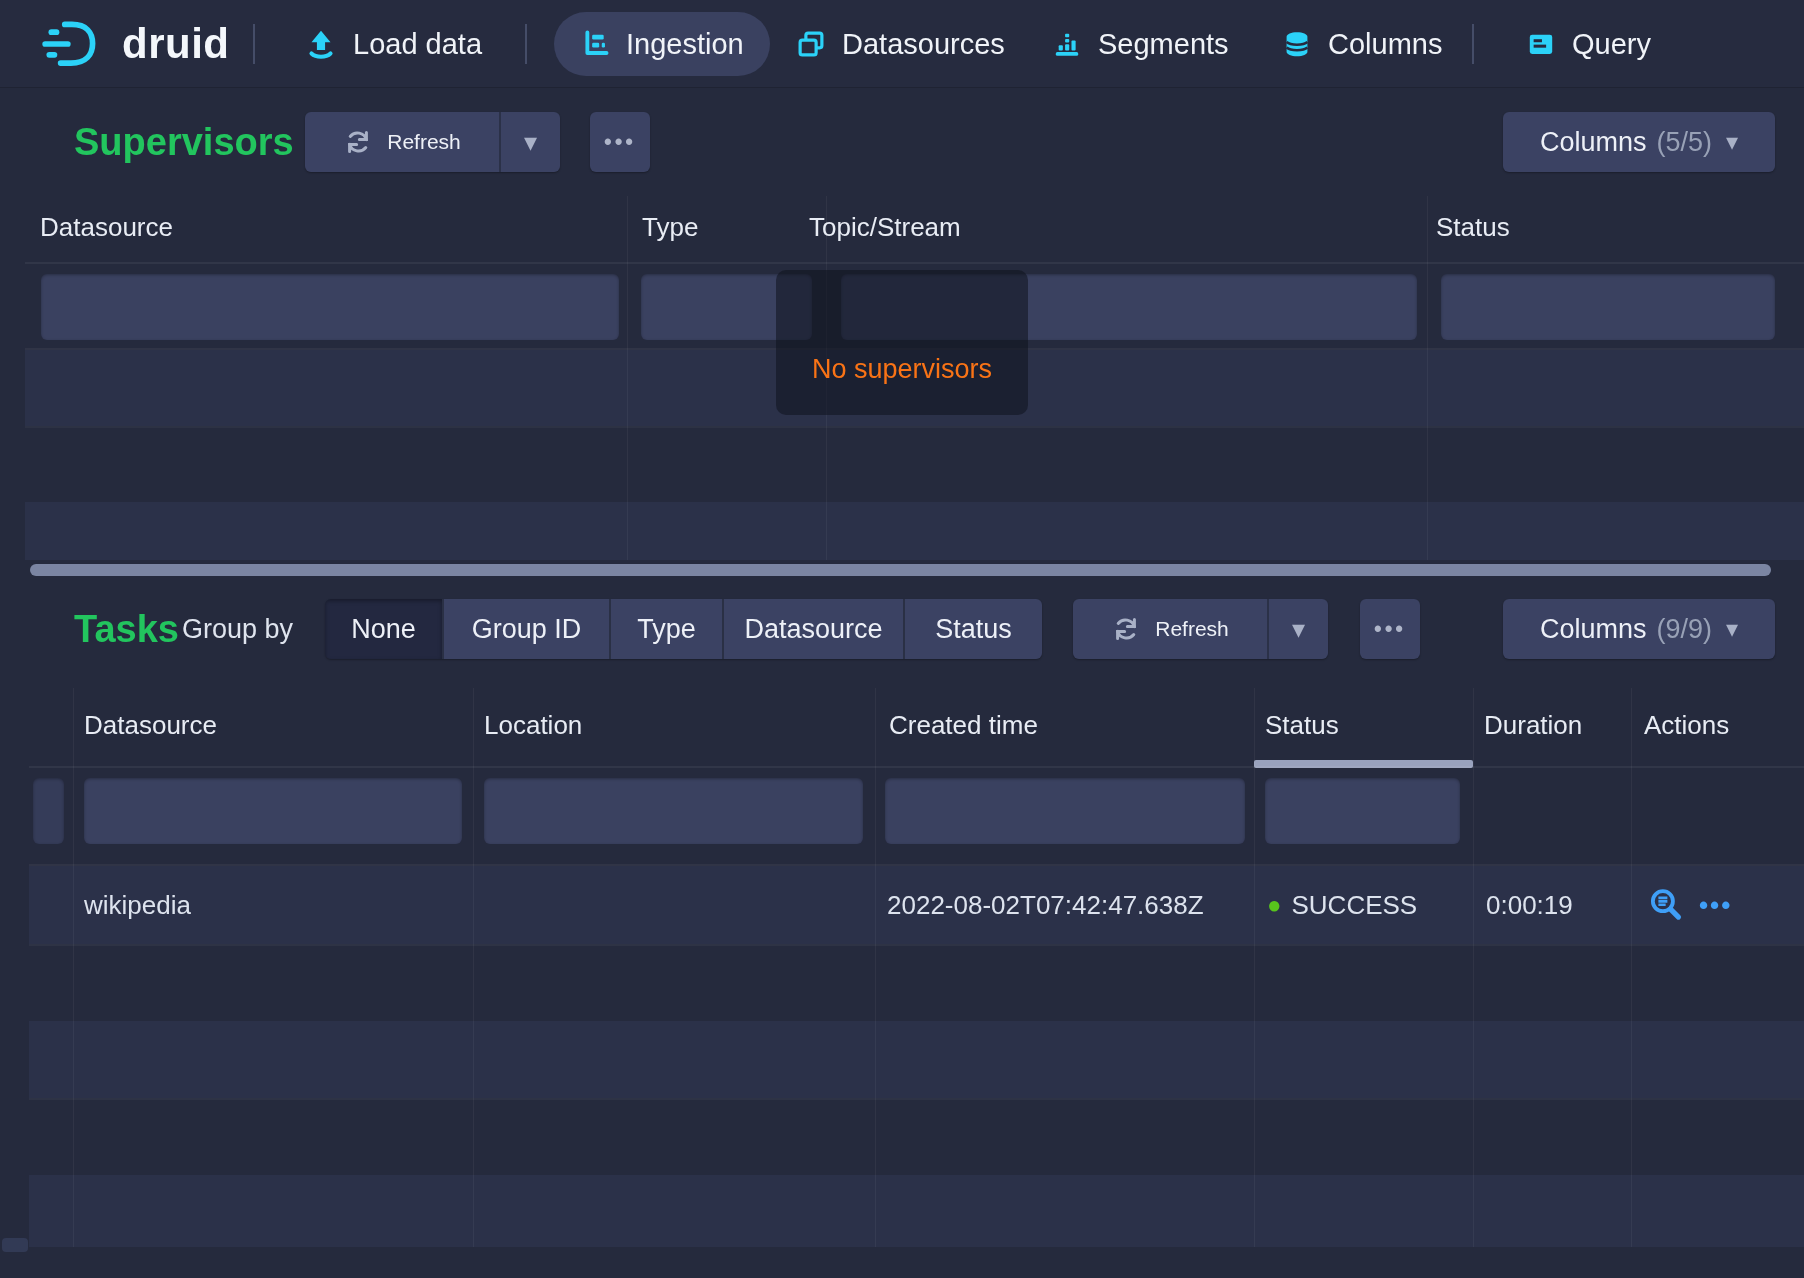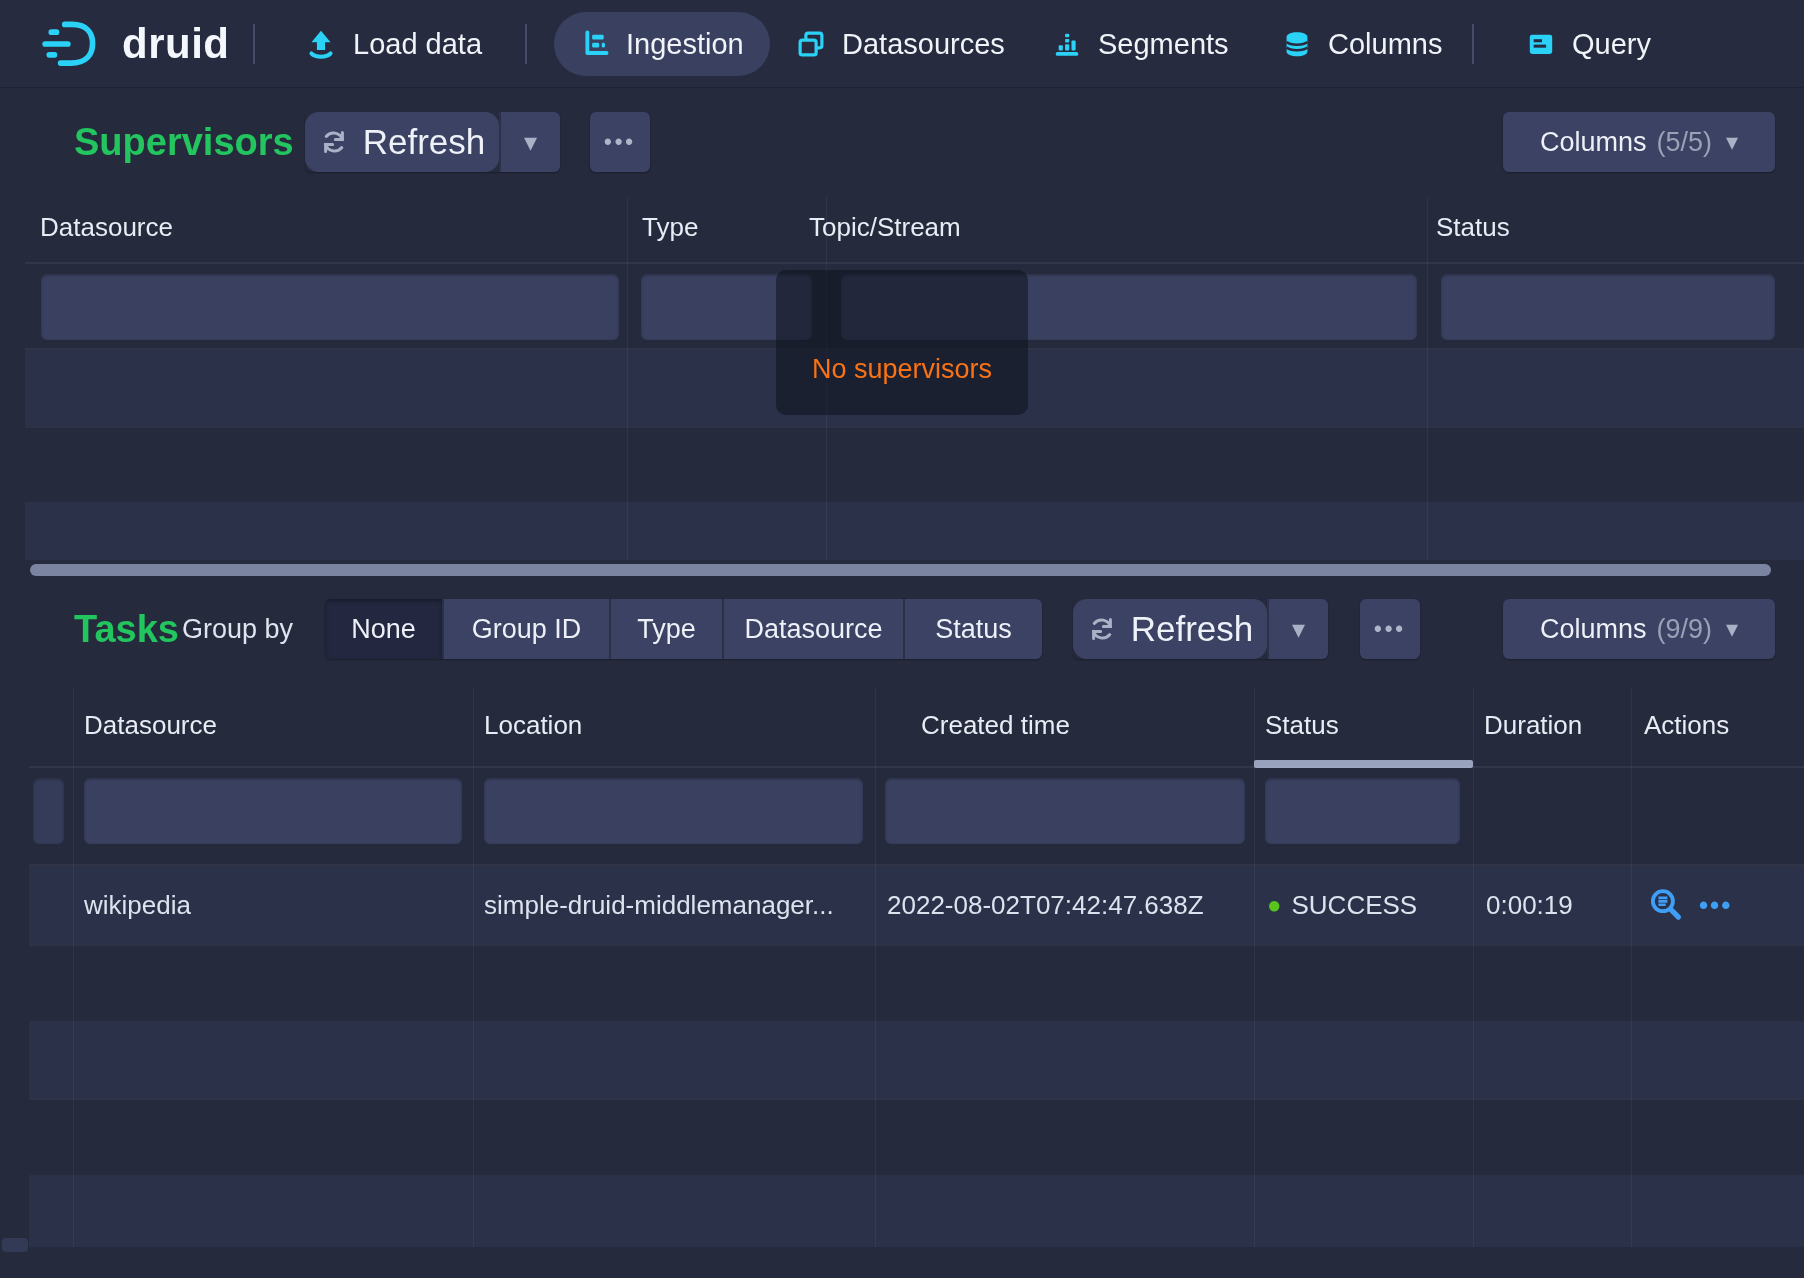--- a/index.html
+++ b/index.html
@@ -19,21 +19,21 @@
   .nav-item { position:absolute; top:0; height:88px; display:flex; align-items:center; gap:15px; cursor:pointer; }
   .nav-label { font-size:29px; color:#f0f3f8; white-space:nowrap; }
   .nav-pill { position:absolute; top:12px; height:64px; border-radius:32px; background:#3a4160; display:flex; align-items:center; gap:14px; padding:0 26px; }
   .brand { position:absolute; left:40px; top:0; height:88px; display:flex; align-items:center; gap:16px; cursor:pointer; }
   .brand-text { font-size:42px; font-weight:600; letter-spacing:.5px; color:#f4f7fb; }
 
   
   .btn { background:#3b4263; border-radius:6px; display:flex; align-items:center; justify-content:center;
          color:#edf0f7; font-size:27px; box-shadow:0 1px 2px rgba(0,0,0,.3); cursor:pointer; }
   .split { display:flex; border-radius:6px; overflow:hidden; box-shadow:0 1px 2px rgba(0,0,0,.3); }
-  .split .seg-main { background:#3b4263; display:flex; align-items:center; justify-content:center; gap:14px; font-size:35px; cursor:pointer;border-radius:14px; }
+  .split .seg-main { background:#3b4263; display:flex; align-items:center; justify-content:center; gap:14px; font-size:21px; cursor:pointer; }
   .split .seg-caret { background:#3b4263; border-left:2px solid #2b3148; display:flex; align-items:center; justify-content:center; cursor:pointer; }
   .dim { color:#98a1b6; }
   .dots { color:#aeb5c9; font-size:28px; letter-spacing:3px; font-weight:bold; line-height:1; }
 
   
   .seg-group { position:absolute; display:flex; border-radius:6px; overflow:hidden; box-shadow:0 1px 2px rgba(0,0,0,.3); }
   .seg-btn { background:#3b4263; display:flex; align-items:center; justify-content:center; font-size:27px; color:#edf0f7; border-left:2px solid #2a3045; cursor:pointer; }
   .seg-btn:first-child { border-left:none; }
   .seg-btn.active { background:#232840; box-shadow:inset 0 2px 4px rgba(0,0,0,.35); }
 
@@ -238,37 +238,36 @@
 <div class="abs btn" style="left:1503px; top:599px; width:272px; height:60px; gap:10px;">
   <span>Columns</span>
   <span class="dim">(9/9)</span>
   <span style="font-size:24px; color:#a9b1c7; margin-left:4px;">▾</span>
 </div>
 
 <div class="tbl" style="left:29px; top:688px; width:1775px; height:559px;">
 
   <div class="col-head" style="left:55px; top:22px;">Datasource</div>
   <div class="col-head" style="left:455px; top:22px;">Location</div>
-  <div class="col-head" style="left:860px; top:22px;margin-left:32px;">Created time</div>
+  <div class="col-head" style="left:860px; top:22px;">Created time</div>
   <div class="col-head" style="left:1236px; top:22px;">Status</div>
   <div class="col-head" style="left:1455px; top:22px;">Duration</div>
   <div class="col-head" style="left:1615px; top:22px;">Actions</div>
   <div class="abs" style="left:1225px; top:72px; width:219px; height:8px; background:#99a2bd; border-radius:2px;"></div>
   <div class="hline" style="top:78px;"></div>
 
   <input class="filter-input" type="text" style="left: 4px; top: 90px; width: 31px; background: rgb(53, 60, 89); padding: 0px;">
   <input class="filter-input" type="text" style="left: 55px; top: 90px; width: 378px;">
   <input class="filter-input" type="text" style="left: 455px; top: 90px; width: 379px;">
   <input class="filter-input" type="text" style="left: 856px; top: 90px; width: 360px;">
   <input class="filter-input" type="text" style="left: 1236px; top: 90px; width: 195px;">
   <div class="hline" style="top:176px; background:rgba(255,255,255,.05);"></div>
 
   <div class="stripe" style="top:178px; height:78px;">
     <div class="cell" style="left:55px;">wikipedia</div>
-    <div class="cell" style="left:455px; width:372px; overflow:hidden;">simple-druid-middlemanager...</div>
     <div class="cell" style="left:858px;">2022-08-02T07:42:47.638Z</div>
     <div class="cell" style="left:1238px; gap:10px;">
       <span style="color:#58c41d; font-size:24px;">●</span>
       <span>SUCCESS</span>
     </div>
     <div class="cell" style="left:1457px;">0:00:19</div>
     <div class="cell" style="left:1618px; gap:14px;">
       <span style="display:flex; cursor:pointer;">
         <svg width="38" height="38" viewBox="0 0 22 22">
           <circle cx="9.2" cy="8.8" r="5.8" stroke="#3f9ff7" stroke-width="2.2" fill="none"></circle>

